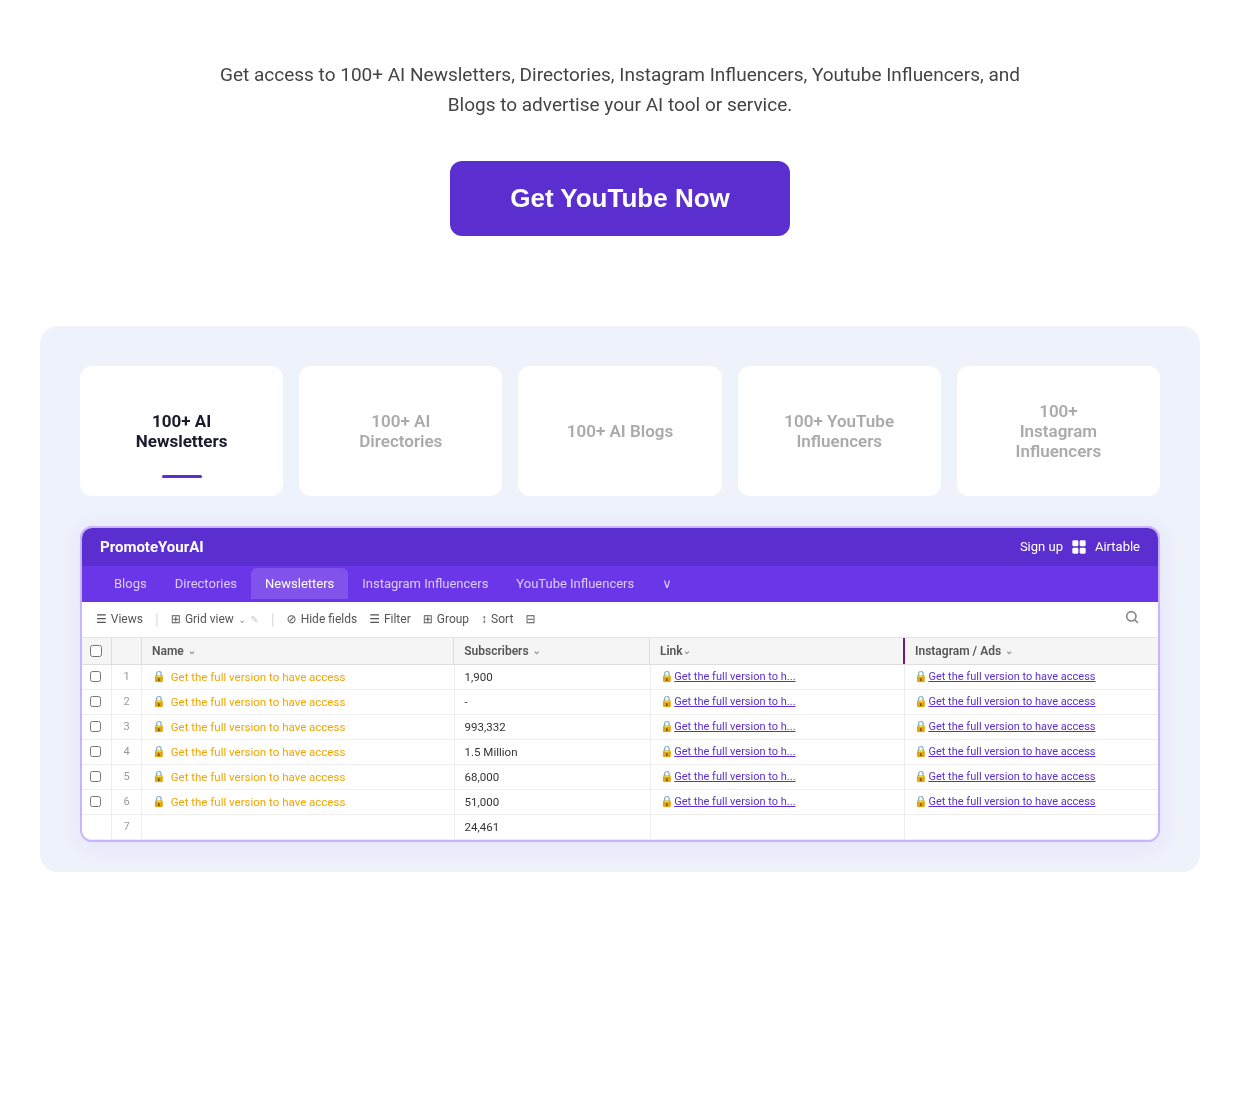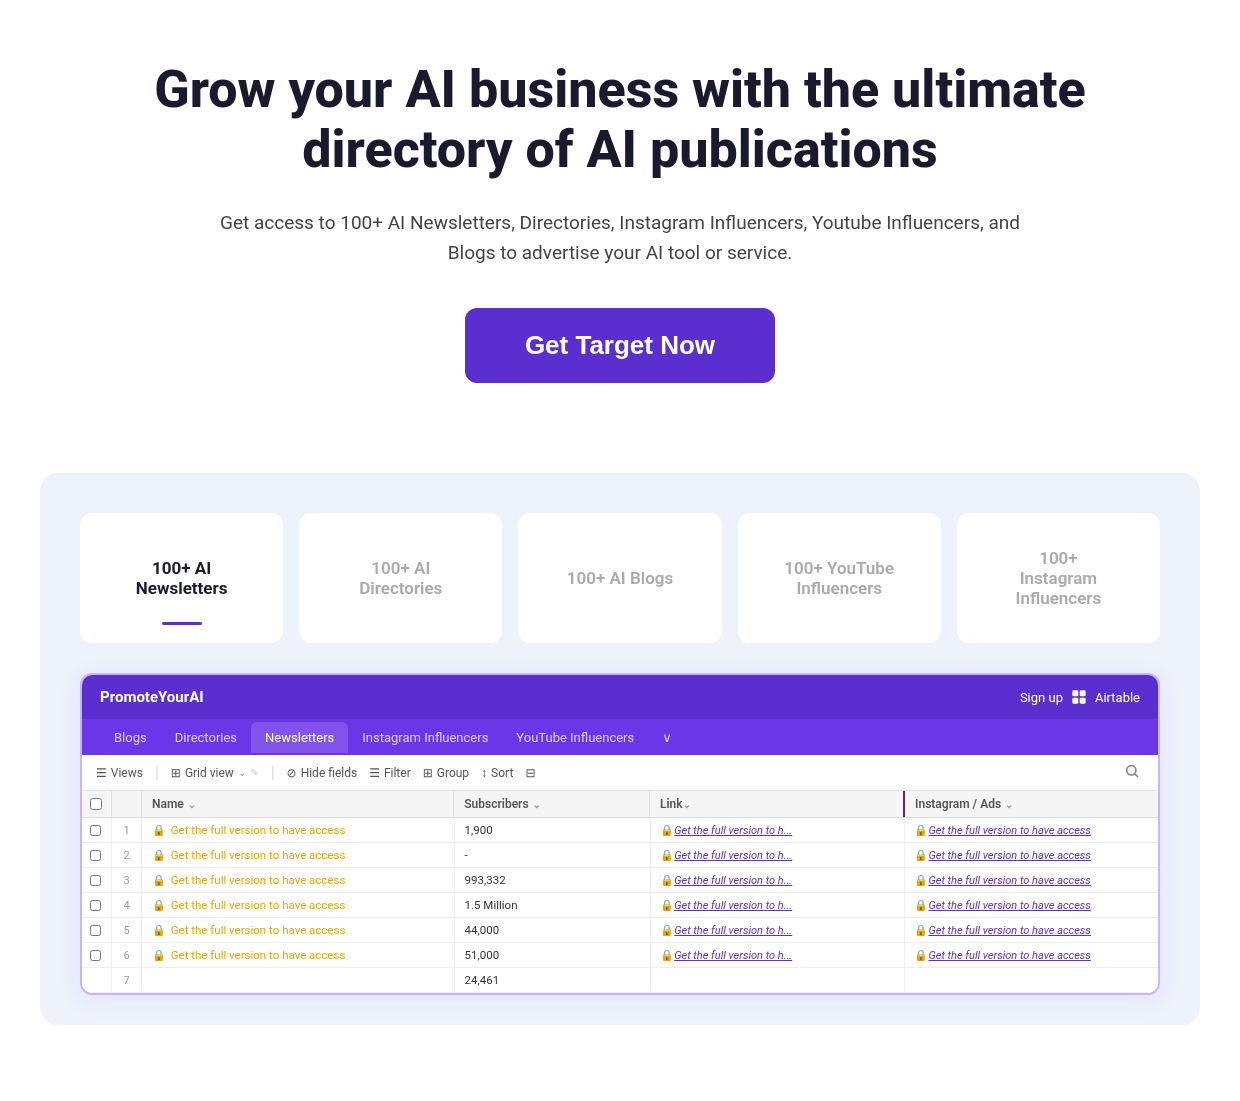--- a/index.html
+++ b/index.html
@@ -111,21 +111,21 @@
       box-shadow: 0 4px 24px rgba(91,47,207,0.08);
     }
 
     
     .airtable-header {
       background: #5b2fcf;
       display: flex;
       align-items: center;
       justify-content: space-between;
       padding: 10px 18px;
-      height: 44px;
+      height: 38px;
     }
 
     .airtable-logo {
       color: #fff;
       font-size: 15px;
       font-weight: 700;
     }
 
     .airtable-signup {
       display: flex;
@@ -208,39 +208,38 @@
       background: #fff;
     }
 
     .td-check { width: 30px; padding: 5px 8px; border-right: 1px solid #eee; display: flex; align-items: center; }
     .td-num { width: 30px; padding: 5px 4px; border-right: 1px solid #eee; display: flex; align-items: center; justify-content: center; color: #999; font-size: 11px; }
     .td-name { flex: 2.5; padding: 5px 10px; border-right: 1px solid #eee; display: flex; align-items: center; gap: 5px; }
     .td-subs { flex: 1.5; padding: 5px 10px; border-right: 1px solid #eee; display: flex; align-items: center; }
     .td-link { flex: 2; padding: 5px 10px; border-right: 1px solid #eee; display: flex; align-items: center; }
     .td-sponsors { flex: 2; padding: 5px 10px; display: flex; align-items: center; }
     .locked-text { color: #f0a500; font-size: 11px; }
-    .locked-link { color: #5b2fcf; font-size: 11px; text-decoration: underline; font-style: italic; }
+    .locked-link { color: #5b2fcf; font-size: 11px; text-decoration: underline; }
 
     .table-wrapper {
       position: relative;
       overflow: hidden;
     }
 
     .dropdown-arrow {
       font-size: 10px;
       color: #999;
     }
   </style>
 </head>
 <body>
 
 <div class="hero-section">
-  <h1 class="hero-title">Grow your AI business with the ultimate directory of AI publications</h1>
   <p class="hero-subtitle">Get access to 100+ AI Newsletters, Directories, Instagram Influencers, Youtube Influencers, and Blogs to advertise your AI tool or service.</p>
-  <button class="cta-button">Get Target Now</button>
+  <button class="cta-button">Get YouTube Now</button>
 </div>
 
 <div class="features-section">
 
   <div class="category-tabs">
     <div class="category-tab active">
       <span>100+ AI<br>Newsletters</span>
     </div>
     <div class="category-tab">
       <span>100+ AI<br>Directories</span>
@@ -428,21 +427,21 @@
     </div>
           <div class="table-row">
       <div class="td-check">
         <input type="checkbox" style="width: 11px; height: 11px;">
       </div>
       <div class="td-num">5</div>
       <div class="td-name">
         <span class="locked-text">🔒</span>
         <span style="color:#f0a500;">Get the full version to have access</span>
       </div>
-      <div class="td-subs">44,000</div>
+      <div class="td-subs">68,000</div>
       <div class="td-link">
         <span class="locked-text">🔒</span>
         <span class="locked-link">Get the full version to h...</span>
       </div>
       <div class="td-sponsors">
         <span class="locked-text">🔒</span>
         <span class="locked-link">Get the full version to have access</span>
       </div>
     </div>
           <div class="table-row">

